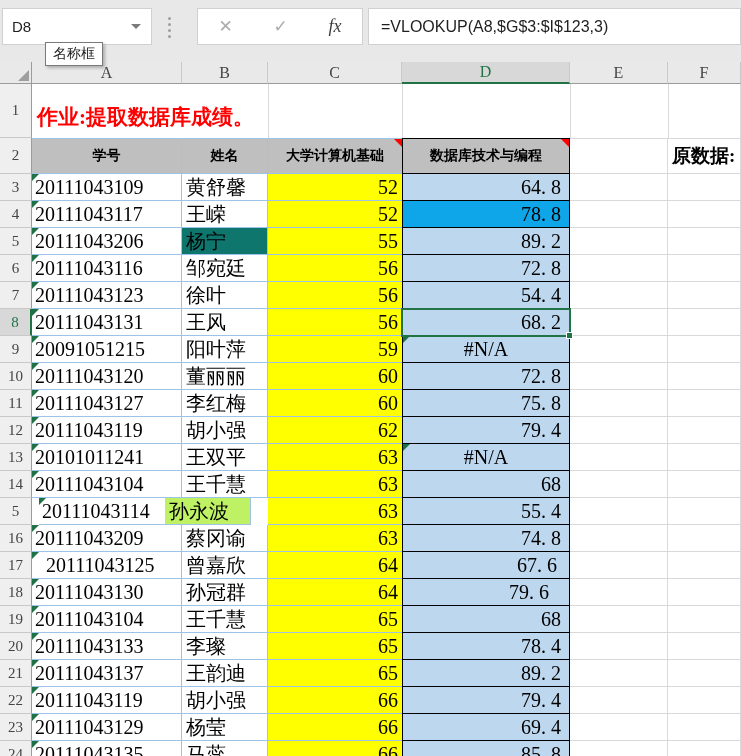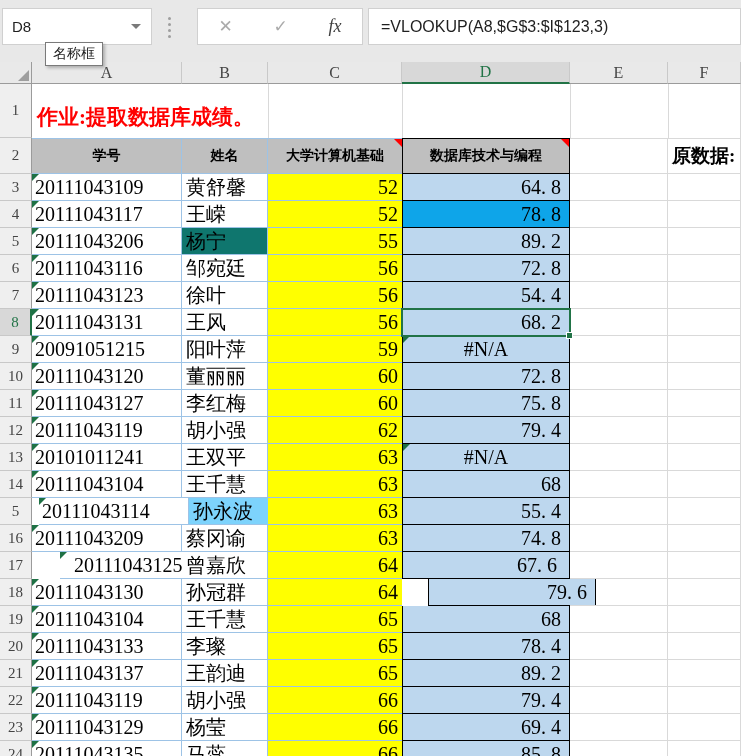--- a/index.html
+++ b/index.html
@@ -181,41 +181,41 @@
       <div class="cell" style="left: 402px; top: 382px; width: 168px; height: 27px; background: rgb(189, 215, 238); border-left: 1px solid rgb(0, 0, 0); border-right: 1px solid rgb(0, 0, 0); border-bottom: 1px solid rgb(0, 0, 0); justify-content: center; padding-right: 0px;">#N/A<div class="tg"></div></div>
       <div style="position: absolute; left: 570px; top: 382px; width: 98px; height: 27px; border-right: 1px solid rgb(217, 217, 217); border-bottom: 1px solid rgb(217, 217, 217);"></div>
       <div style="position: absolute; left: 668px; top: 382px; width: 73px; height: 27px; border-right: 1px solid rgb(217, 217, 217); border-bottom: 1px solid rgb(217, 217, 217);"></div>
       <div class="cell" style="left: 32px; top: 409px; width: 150px; height: 27px; background: rgb(255, 255, 255); border-right: 1px solid rgb(157, 195, 230); border-bottom: 1px solid rgb(157, 195, 230); padding-left: 3px;">20111043104<div class="tg"></div></div>
       <div class="cell" style="left: 182px; top: 409px; width: 86px; height: 27px; background: rgb(255, 255, 255); border-right: 1px solid rgb(157, 195, 230); border-bottom: 1px solid rgb(157, 195, 230); padding-left: 4px;">王千慧</div>
       <div class="cell" style="left: 268px; top: 409px; width: 134px; height: 27px; background: rgb(255, 255, 0); border-bottom: 1px solid rgb(157, 195, 230); justify-content: flex-end; padding-right: 4px;">63</div>
       <div class="cell" style="left: 402px; top: 409px; width: 168px; height: 27px; background: rgb(189, 215, 238); border-left: 1px solid rgb(0, 0, 0); border-right: 1px solid rgb(0, 0, 0); border-bottom: 1px solid rgb(0, 0, 0); justify-content: flex-end; padding-right: 8px;">68</div>
       <div style="position: absolute; left: 570px; top: 409px; width: 98px; height: 27px; border-right: 1px solid rgb(217, 217, 217); border-bottom: 1px solid rgb(217, 217, 217);"></div>
       <div style="position: absolute; left: 668px; top: 409px; width: 73px; height: 27px; border-right: 1px solid rgb(217, 217, 217); border-bottom: 1px solid rgb(217, 217, 217);"></div>
       <div class="cell" style="left: 39px; top: 436px; width: 150px; height: 27px; background: rgb(255, 255, 255); border-right: 1px solid rgb(157, 195, 230); border-bottom: 1px solid rgb(157, 195, 230); padding-left: 3px;">20111043114<div class="tg"></div></div>
-      <div class="cell" style="left: 189px; top: 436px; width: 86px; height: 27px; background: #7dd3fc; border-right: 1px solid rgb(157, 195, 230); border-bottom: 1px solid rgb(157, 195, 230); padding-left: 4px; text-align: right;">孙永波</div>
+      <div class="cell" style="left: 165px; top: 436px; width: 86px; height: 27px; background: #bef264; border-right: 1px solid rgb(157, 195, 230); border-bottom: 1px solid rgb(157, 195, 230); padding-left: 4px; text-align: right;">孙永波</div>
       <div class="cell" style="left: 268px; top: 436px; width: 134px; height: 27px; background: rgb(255, 255, 0); border-bottom: 1px solid rgb(157, 195, 230); justify-content: flex-end; padding-right: 4px;">63</div>
       <div class="cell" style="left: 402px; top: 436px; width: 168px; height: 27px; background: rgb(189, 215, 238); border-left: 1px solid rgb(0, 0, 0); border-right: 1px solid rgb(0, 0, 0); border-bottom: 1px solid rgb(0, 0, 0); justify-content: flex-end; padding-right: 8px;">55. 4</div>
       <div style="position: absolute; left: 570px; top: 436px; width: 98px; height: 27px; border-right: 1px solid rgb(217, 217, 217); border-bottom: 1px solid rgb(217, 217, 217);"></div>
       <div style="position: absolute; left: 668px; top: 436px; width: 73px; height: 27px; border-right: 1px solid rgb(217, 217, 217); border-bottom: 1px solid rgb(217, 217, 217);"></div>
       <div class="cell" style="left: 32px; top: 463px; width: 150px; height: 27px; background: rgb(255, 255, 255); border-right: 1px solid rgb(157, 195, 230); border-bottom: 1px solid rgb(157, 195, 230); padding-left: 3px;">20111043209<div class="tg"></div></div>
       <div class="cell" style="left: 182px; top: 463px; width: 86px; height: 27px; background: rgb(255, 255, 255); border-right: 1px solid rgb(157, 195, 230); border-bottom: 1px solid rgb(157, 195, 230); padding-left: 4px;">蔡冈谕</div>
       <div class="cell" style="left: 268px; top: 463px; width: 134px; height: 27px; background: rgb(255, 255, 0); border-bottom: 1px solid rgb(157, 195, 230); justify-content: flex-end; padding-right: 4px;">63</div>
       <div class="cell" style="left: 402px; top: 463px; width: 168px; height: 27px; background: rgb(189, 215, 238); border-left: 1px solid rgb(0, 0, 0); border-right: 1px solid rgb(0, 0, 0); border-bottom: 1px solid rgb(0, 0, 0); justify-content: flex-end; padding-right: 8px;">74. 8</div>
       <div style="position: absolute; left: 570px; top: 463px; width: 98px; height: 27px; border-right: 1px solid rgb(217, 217, 217); border-bottom: 1px solid rgb(217, 217, 217);"></div>
       <div style="position: absolute; left: 668px; top: 463px; width: 73px; height: 27px; border-right: 1px solid rgb(217, 217, 217); border-bottom: 1px solid rgb(217, 217, 217);"></div>
-      <div class="cell" style="left: 32px; top: 490px; width: 150px; height: 27px; background: rgb(255, 255, 255); border-right: 1px solid rgb(157, 195, 230); border-bottom: 1px solid rgb(157, 195, 230); padding-left: 14px; margin-left: 28px;">20111043125<div class="tg"></div></div>
+      <div class="cell" style="left: 32px; top: 490px; width: 150px; height: 27px; background: rgb(255, 255, 255); border-right: 1px solid rgb(157, 195, 230); border-bottom: 1px solid rgb(157, 195, 230); padding-left: 14px;">20111043125<div class="tg"></div></div>
       <div class="cell" style="left: 182px; top: 490px; width: 86px; height: 27px; background: rgb(255, 255, 255); border-right: 1px solid rgb(157, 195, 230); border-bottom: 1px solid rgb(157, 195, 230); padding-left: 4px;">曾嘉欣</div>
       <div class="cell" style="left: 268px; top: 490px; width: 134px; height: 27px; background: rgb(255, 255, 0); border-bottom: 1px solid rgb(157, 195, 230); justify-content: flex-end; padding-right: 4px;">64</div>
       <div class="cell" style="left: 402px; top: 490px; width: 168px; height: 27px; background: rgb(189, 215, 238); border-left: 1px solid rgb(0, 0, 0); border-right: 1px solid rgb(0, 0, 0); border-bottom: 1px solid rgb(0, 0, 0); justify-content: flex-end; padding-right: 12px;">67. 6</div>
       <div style="position: absolute; left: 570px; top: 490px; width: 98px; height: 27px; border-right: 1px solid rgb(217, 217, 217); border-bottom: 1px solid rgb(217, 217, 217);"></div>
       <div style="position: absolute; left: 668px; top: 490px; width: 73px; height: 27px; border-right: 1px solid rgb(217, 217, 217); border-bottom: 1px solid rgb(217, 217, 217);"></div>
       <div class="cell" style="left: 32px; top: 517px; width: 150px; height: 27px; background: rgb(255, 255, 255); border-right: 1px solid rgb(157, 195, 230); border-bottom: 1px solid rgb(157, 195, 230); padding-left: 3px;">20111043130<div class="tg"></div></div>
       <div class="cell" style="left: 182px; top: 517px; width: 86px; height: 27px; background: rgb(255, 255, 255); border-right: 1px solid rgb(157, 195, 230); border-bottom: 1px solid rgb(157, 195, 230); padding-left: 4px;">孙冠群</div>
       <div class="cell" style="left: 268px; top: 517px; width: 134px; height: 27px; background: rgb(255, 255, 0); border-bottom: 1px solid rgb(157, 195, 230); justify-content: flex-end; padding-right: 4px;">64</div>
-      <div class="cell" style="left: 402px; top: 517px; width: 168px; height: 27px; background: rgb(189, 215, 238); border-left: 1px solid rgb(0, 0, 0); border-right: 1px solid rgb(0, 0, 0); border-bottom: 1px solid rgb(0, 0, 0); justify-content: flex-end; padding-right: 8px; margin-left: 26px;">79. 6</div>
+      <div class="cell" style="left: 402px; top: 517px; width: 168px; height: 27px; background: rgb(189, 215, 238); border-left: 1px solid rgb(0, 0, 0); border-right: 1px solid rgb(0, 0, 0); border-bottom: 1px solid rgb(0, 0, 0); justify-content: flex-end; padding-right: 20px;">79. 6</div>
       <div style="position: absolute; left: 570px; top: 517px; width: 98px; height: 27px; border-right: 1px solid rgb(217, 217, 217); border-bottom: 1px solid rgb(217, 217, 217);"></div>
       <div style="position: absolute; left: 668px; top: 517px; width: 73px; height: 27px; border-right: 1px solid rgb(217, 217, 217); border-bottom: 1px solid rgb(217, 217, 217);"></div>
       <div class="cell" style="left: 32px; top: 544px; width: 150px; height: 27px; background: rgb(255, 255, 255); border-right: 1px solid rgb(157, 195, 230); border-bottom: 1px solid rgb(157, 195, 230); padding-left: 3px;">20111043104<div class="tg"></div></div>
       <div class="cell" style="left: 182px; top: 544px; width: 86px; height: 27px; background: rgb(255, 255, 255); border-right: 1px solid rgb(157, 195, 230); border-bottom: 1px solid rgb(157, 195, 230); padding-left: 4px;">王千慧</div>
       <div class="cell" style="left: 268px; top: 544px; width: 134px; height: 27px; background: rgb(255, 255, 0); border-bottom: 1px solid rgb(157, 195, 230); justify-content: flex-end; padding-right: 4px;">65</div>
       <div class="cell" style="left: 402px; top: 544px; width: 168px; height: 27px; background: rgb(189, 215, 238); border-left: 1px solid rgb(0, 0, 0); border-right: 1px solid rgb(0, 0, 0); border-bottom: 1px solid rgb(0, 0, 0); justify-content: flex-end; padding-right: 8px;">68</div>
       <div style="position: absolute; left: 570px; top: 544px; width: 98px; height: 27px; border-right: 1px solid rgb(217, 217, 217); border-bottom: 1px solid rgb(217, 217, 217);"></div>
       <div style="position: absolute; left: 668px; top: 544px; width: 73px; height: 27px; border-right: 1px solid rgb(217, 217, 217); border-bottom: 1px solid rgb(217, 217, 217);"></div>
       <div class="cell" style="left: 32px; top: 571px; width: 150px; height: 27px; background: rgb(255, 255, 255); border-right: 1px solid rgb(157, 195, 230); border-bottom: 1px solid rgb(157, 195, 230); padding-left: 3px;">20111043133<div class="tg"></div></div>
       <div class="cell" style="left: 182px; top: 571px; width: 86px; height: 27px; background: rgb(255, 255, 255); border-right: 1px solid rgb(157, 195, 230); border-bottom: 1px solid rgb(157, 195, 230); padding-left: 4px;">李璨</div>

